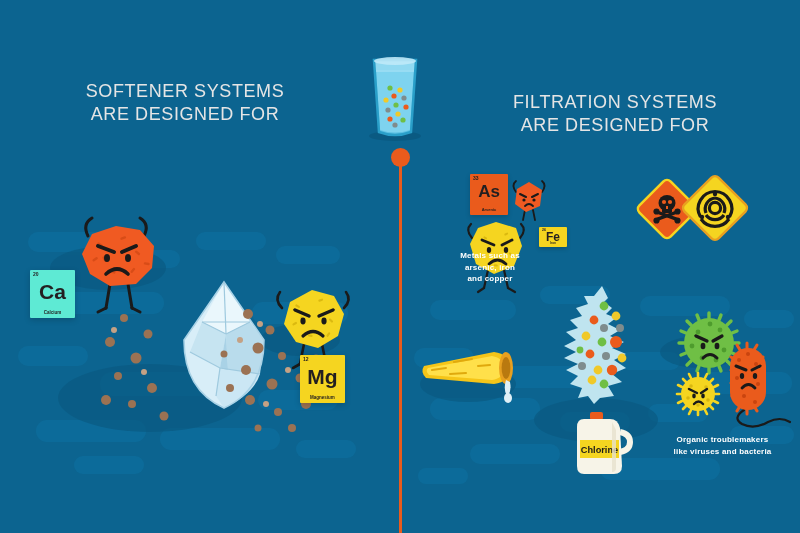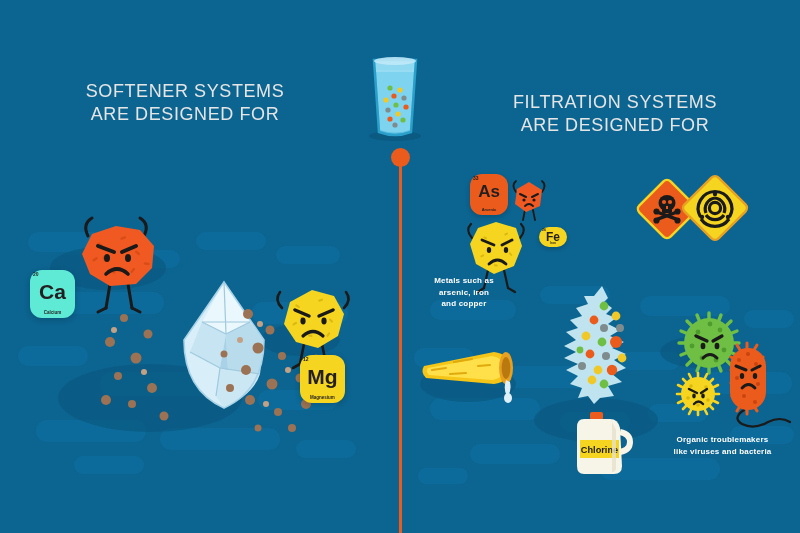--- a/index.html
+++ b/index.html
@@ -20,27 +20,27 @@
 
   
   #divider{position:absolute;left:399px;top:158px;width:3px;height:375px;background:#ea5b1c;}
   #divider-dot{position:absolute;left:391px;top:148px;width:19px;height:19px;border-radius:50%;background:#ea5b1c;}
 
   
   .caption{
     position:absolute;color:#ffffff;font-size:8px;line-height:1.45;
     text-align:center;font-weight:bold;letter-spacing:.2px;white-space:pre-line;
   }
-  #cap-metals{left:394px;top:250px;width:140px;margin-top:25px;}
+  #cap-metals{left:420px;top:250px;width:140px;}
   #cap-pipe{left:405px;top:404px;width:155px;}
   #cap-industrial{left:638px;top:249px;width:148px;}
   #cap-organic{left:655px;top:434px;width:135px;}
 
   
-  .eltile{position:absolute;border-radius:12px;color:#231f20;text-align:center;}
+  .eltile{position:absolute;border-radius:1px;color:#231f20;text-align:center;}
   .eltile .num{position:absolute;left:3px;top:2px;font-size:5px;font-weight:bold;line-height:1;}
   .eltile .sym{position:absolute;left:0;right:0;top:35%;transform:translateY(-30%);font-weight:bold;}
   .eltile .nm{position:absolute;left:0;right:0;bottom:3px;font-size:4.5px;font-weight:bold;}
 
   #tile-ca{left:30px;top:270px;width:45px;height:48px;background:#5eead4;box-shadow:0 2px 6px rgba(0,0,0,.18);}
   #tile-ca .sym{font-size:21px;}
   #tile-mg{left:300px;top:355px;width:45px;height:48px;background:#f5d520;box-shadow:0 2px 6px rgba(0,0,0,.18);}
   #tile-mg .sym{font-size:21px;}
   #tile-as{left:470px;top:174px;width:38px;height:41px;background:#ea5b1c;box-shadow:0 2px 5px rgba(0,0,0,.18);}
   #tile-as .sym{font-size:17px;}

